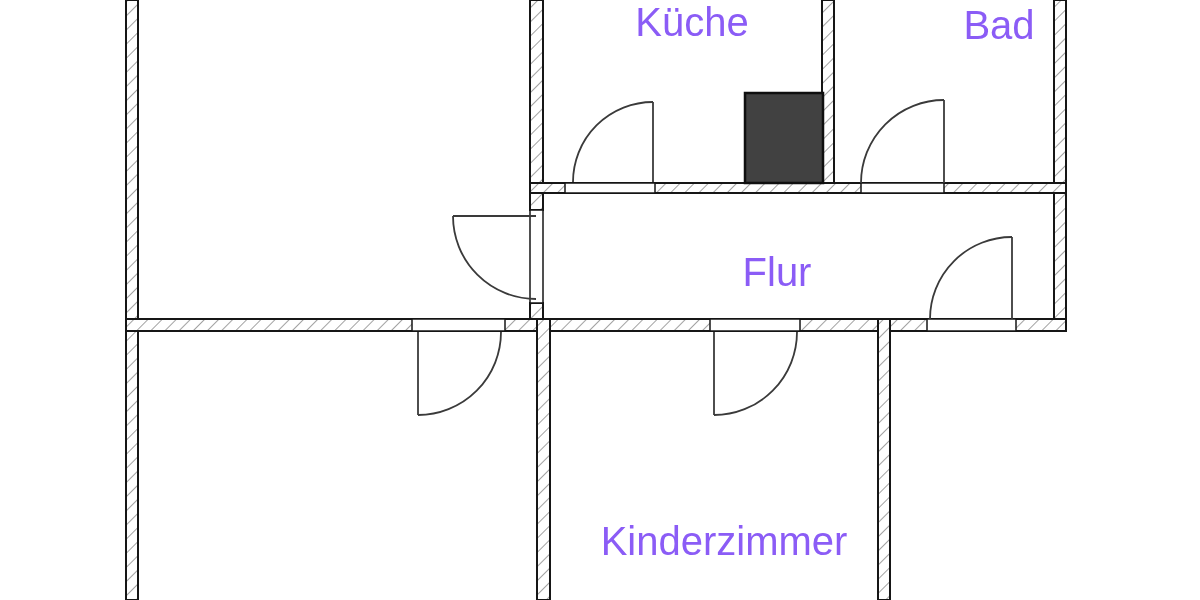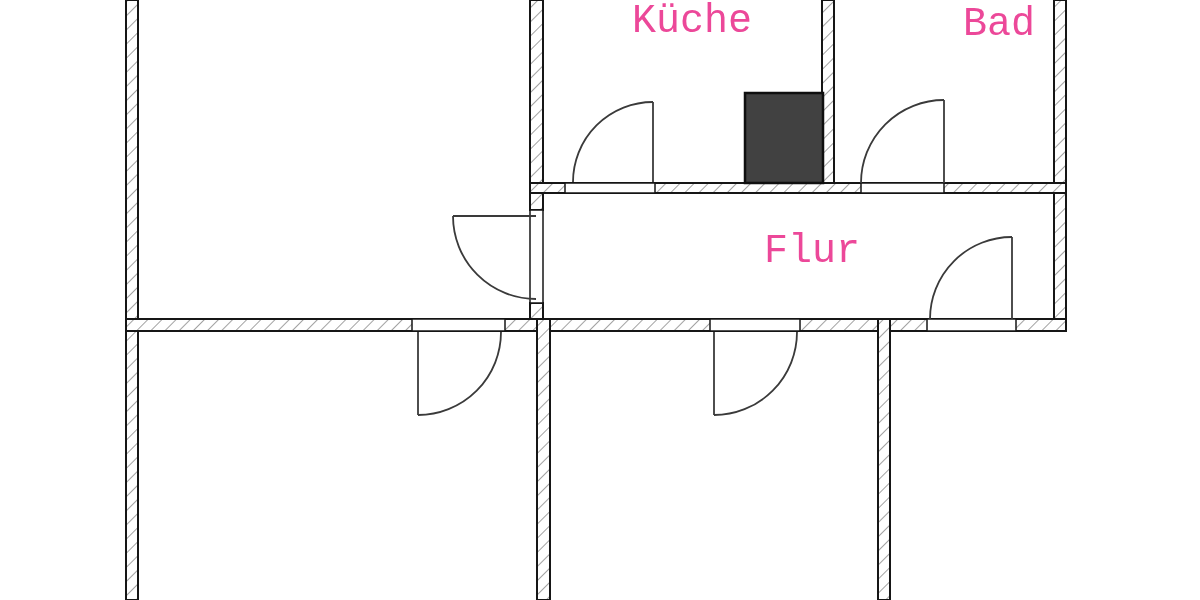--- a/index.html
+++ b/index.html
@@ -37,24 +37,23 @@
   .door-leaf, .door-arc {
     fill: none;
     stroke: #3a3a3a;
     stroke-width: 1.8;
   }
   .room-label {
     position: absolute;
     transform: translate(-50%, -50%);
     font-size: 40px;
     line-height: 1;
-    color: #ec4899;
+    color: #8b5cf6;
     white-space: nowrap;
     letter-spacing: 0px;
-    font-family: Liberation Mono, monospace;
   }
 </style>
 </head>
 <body>
 
 <div class="stage">
 
   <svg class="plan-svg" width="1200" height="600" viewBox="0 0 1200 600">
     <defs>
       <pattern id="hatch" width="10" height="10" patternUnits="userSpaceOnUse" patternTransform="rotate(45)">
@@ -109,15 +108,16 @@
       </g>
       <g>
         <line class="door-leaf" x1="1012" y1="319" x2="1012" y2="237"></line>
         <path class="door-arc" d="M 1012 237 A 82 82 0 0 0 930 319"></path>
       </g>
     </g>
   </svg>
 
   <div class="room-label" style="left:692px; top:22px;">Küche</div>
   <div class="room-label" style="left:999px; top:25px;">Bad</div>
-  <div class="room-label" style="left:777px; top:252px;margin-left:35px;">Flur</div>
+  <div class="room-label" style="left:777px; top:272px;">Flur</div>
+  <div class="room-label" style="left:724px; top:541px;">Kinderzimmer</div>
 
 </div>
 
 </body></html>

